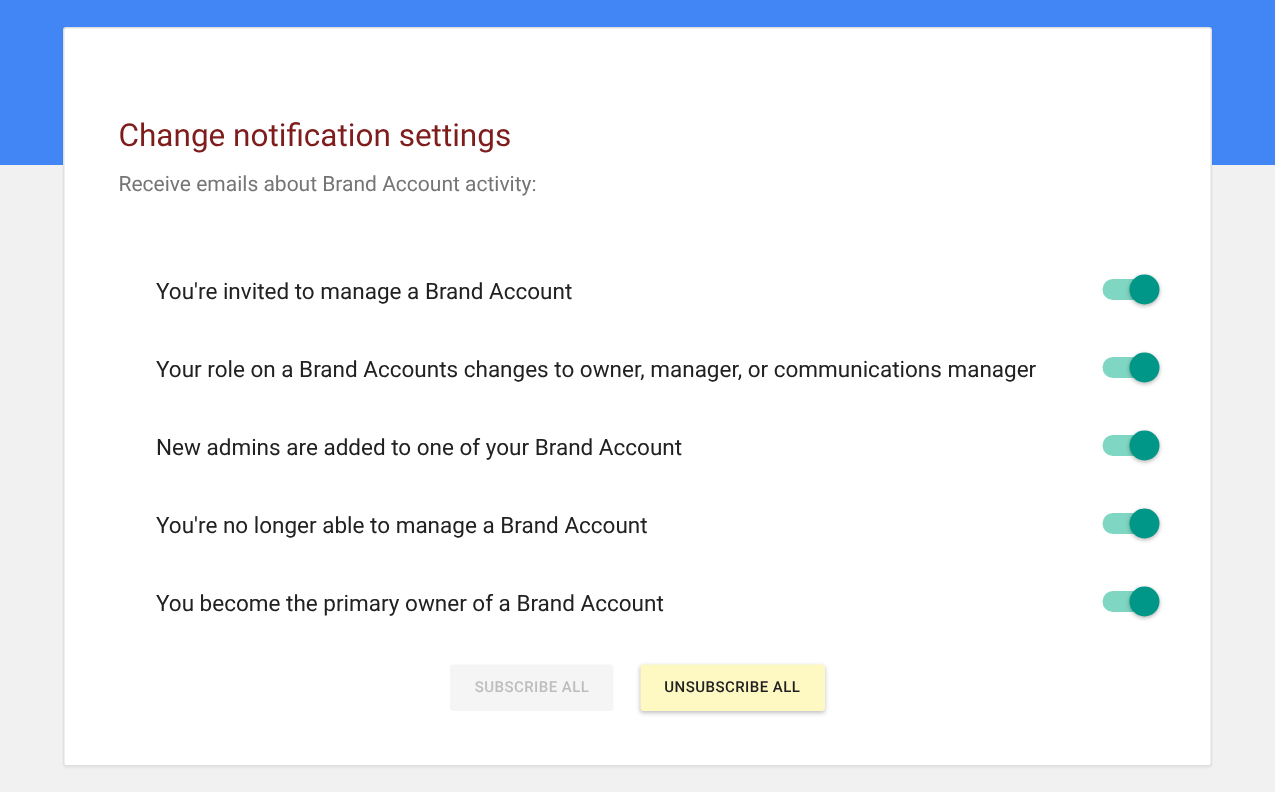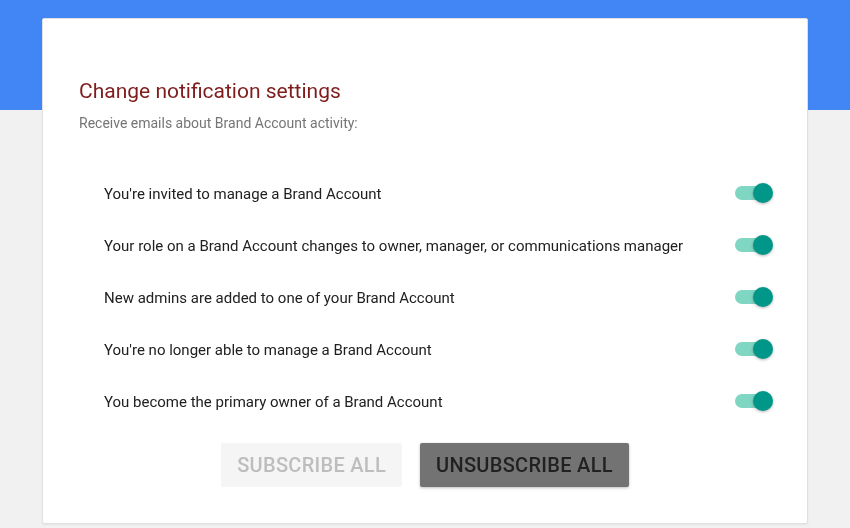--- a/index.html
+++ b/index.html
@@ -75,38 +75,38 @@
     border-radius: 50%;
     box-shadow: 0 1px 3px rgba(0,0,0,0.3);
   }
   .button-row {
     display: flex;
     justify-content: center;
     gap: 18px;
     margin-top: 8px;
   }
   .btn {
-    font-size: 20px;
+    font-size: 10px;
     font-weight: 500;
     letter-spacing: 0.3px;
     padding: 10px 16px;
     border-radius: 2px;
     background: #eeeeee;
     border: none;
     cursor: pointer;
     font-family: inherit;
   }
   .btn.disabled {
     color: #bdbdbd;
     background: #f5f5f5;
     cursor: default;
   }
   .btn.primary {
     color: #212121;
-    background: #737373;
+    background: #fef9c3;
     box-shadow: 0 1px 3px rgba(0,0,0,0.25);
   }
 </style>
 </head>
 <body>
 
 <div class="top-band"></div>
 
 <div class="card">
   <h1 class="title">Change notification settings</h1>
@@ -114,21 +114,21 @@
 
   <div class="row">
     <span class="row-label">You're invited to manage a Brand Account</span>
     <div class="toggle">
       <div class="track"></div>
       <div class="thumb"></div>
     </div>
   </div>
 
   <div class="row">
-    <span class="row-label">Your role on a Brand Account changes to owner, manager, or communications manager</span>
+    <span class="row-label">Your role on a Brand Accounts changes to owner, manager, or communications manager</span>
     <div class="toggle">
       <div class="track"></div>
       <div class="thumb"></div>
     </div>
   </div>
 
   <div class="row">
     <span class="row-label">New admins are added to one of your Brand Account</span>
     <div class="toggle">
       <div class="track"></div>

